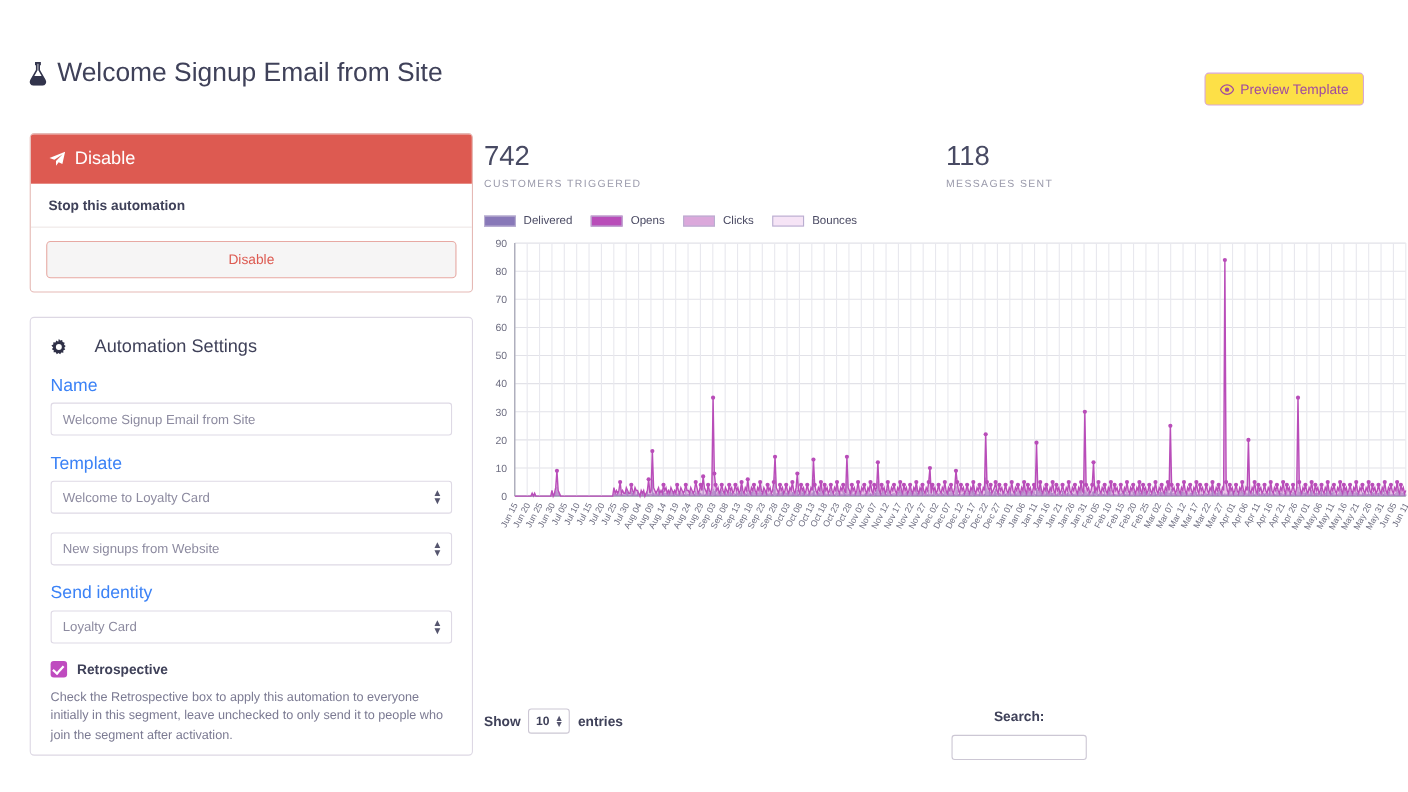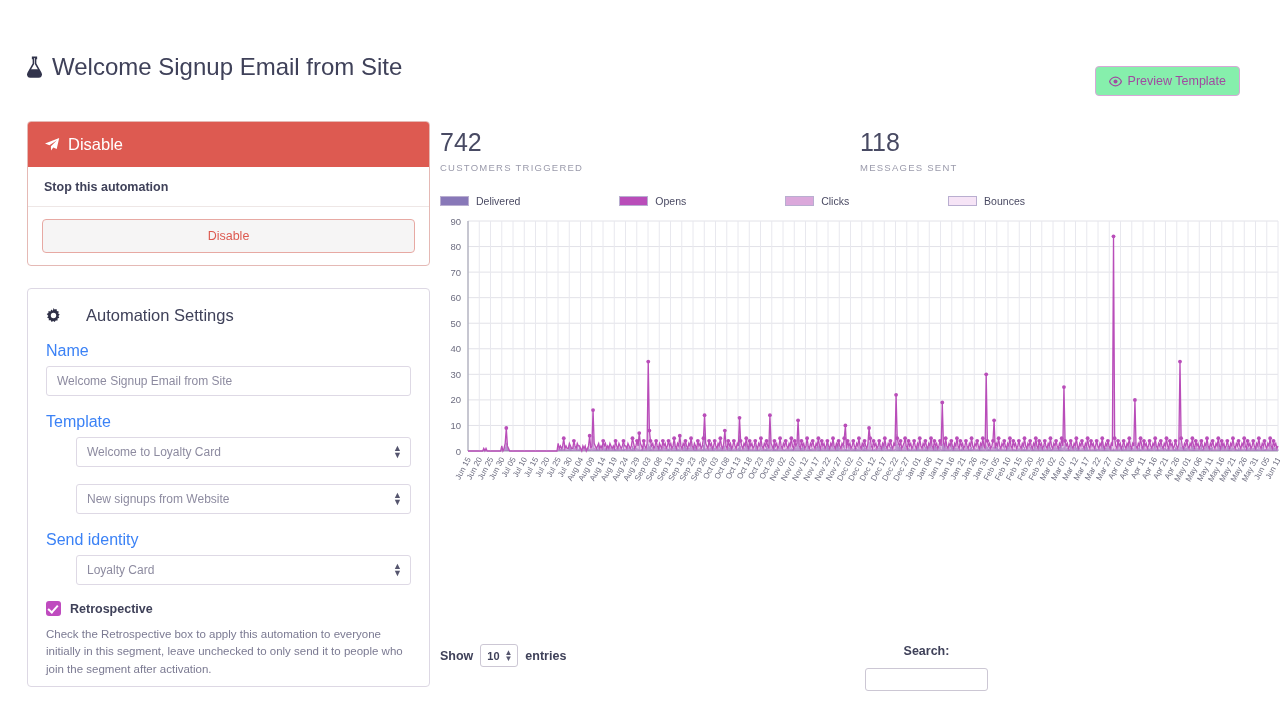--- a/index.html
+++ b/index.html
@@ -23,21 +23,21 @@
     margin-top: 5px;
     font-size: 24px; font-weight: 400; color: #3f4159;
     display: flex; align-items: center; gap: 9px;
     white-space: nowrap;
   }
   .flask-icon { display: inline-block; width: 17px; height: 22px; }
 
   .preview-btn {
     position: absolute; right: 40px; top: 66px;
     border: 1px solid #d7a8d7; border-radius: 4px;
-    background: #86efac; color: #a04aa0;
+    background: #fde047; color: #a04aa0;
     font-size: 12.5px; padding: 7px 13px;
     display: flex; align-items: center; gap: 6px;
     cursor: pointer; white-space: nowrap;
   }
   .eye-icon { display: inline-block; width: 13px; height: 11px; }
 
   
   .left-col { position: absolute; left: 27px; top: 121px; width: 403px; }
 
   .card { border: 1px solid #ddd8e4; border-radius: 4px; background: #fff; }
@@ -66,21 +66,21 @@
   .gear-icon { display: inline-block; width: 15px; height: 15px; }
 
   .field { margin-top: 17px; }
   .field-label { font-size: 16px; font-weight: 400; color: #3b82f6; margin-bottom: 6px; }
   .field-input, .field-select {
     width: 100%; height: 30px; padding: 0 10px;
     border: 1px solid #ded9e5; border-radius: 3px;
     background: #fff; color: #8d8ba0;
     font-size: 12px; font-family: inherit;
   }
-  .select-wrap { position: relative; margin-left: 30px; }
+  .select-wrap { position: relative; }
   .select-wrap .spinner {
     position: absolute; right: 9px; top: 50%; transform: translateY(-50%);
     pointer-events: none; color: #55556e; font-size: 9px; line-height: 7px; text-align: center;
   }
   .checkbox-row { margin-top: 16px; display: flex; align-items: center; gap: 9px; }
   .checkbox {
     width: 15px; height: 15px; border-radius: 3px; background: #bf4bbf;
     position: relative; flex: none;
   }
   .checkbox::after {
@@ -95,21 +95,21 @@
   .right-col { position: absolute; left: 440px; top: 130px; right: 0; }
   .stats { display: flex; }
   .stat { width: 428px; }
   .stat-value { font-size: 25px; color: #484a63; font-weight: 400; line-height: 1; }
   .stat-label {
     margin-top: 7px; font-size: 9.5px; letter-spacing: 1.25px;
     color: #9a9aab; text-transform: uppercase;
   }
 
   .legend {
-    margin-top: 22px; display: flex; justify-content: space-between;
+    margin-top: 22px; display: flex; justify-content: flex-start;
     align-items: center; gap: 17px; padding-right: 255px;
   }
   .legend-item { display: flex; align-items: center; gap: 7px; }
   .legend-swatch { width: 29px; height: 10px; border: 1px solid #b9aed0; }
   .legend-label { font-size: 10.5px; color: #4a4a63; }
 
   .chart-wrap { position: relative; margin-top: 8px; height: 348px; }
   .chart-svg { display: block; }
 
   .table-controls {

